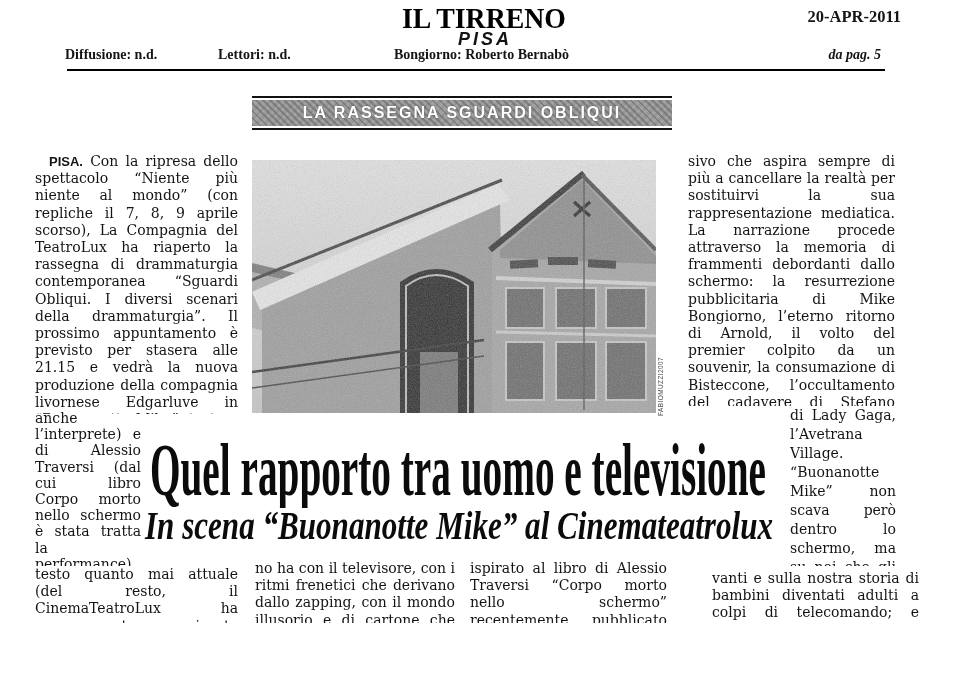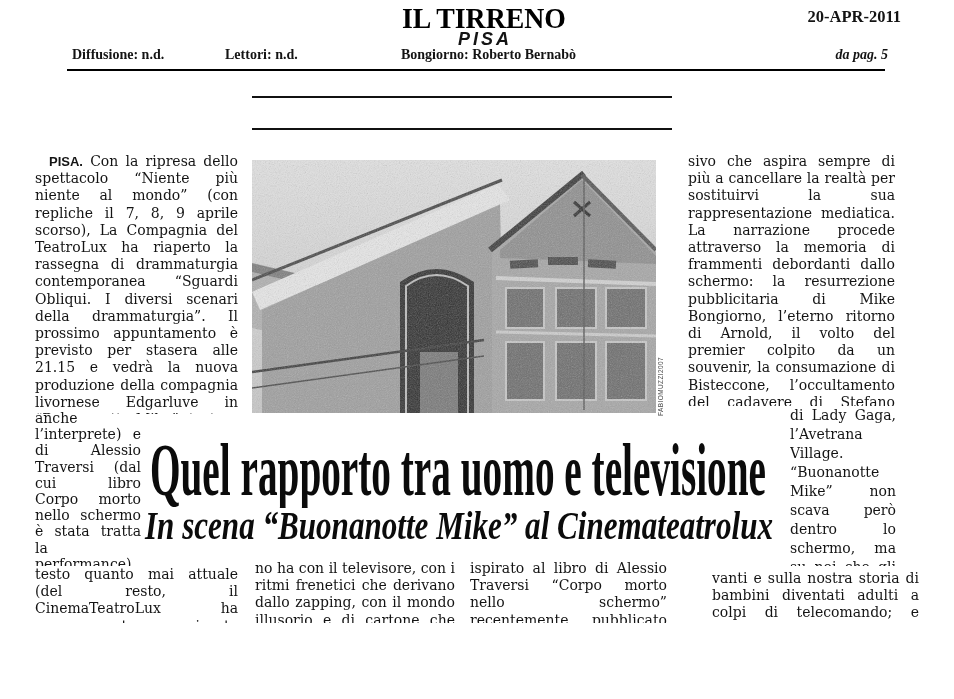--- a/index.html
+++ b/index.html
@@ -6,21 +6,21 @@
   .page{position:relative;width:954px;height:623px;background:#fff;overflow:hidden;
         font-family:"DejaVu Serif",serif;color:#141414;}
   .abs{position:absolute;}
 
   
   .edition{left:395px;top:29px;width:180px;text-align:center;
            font-family:"Liberation Sans",sans-serif;font-weight:bold;
            font-size:18px;letter-spacing:3px;font-style:italic;}
   .date{left:795px;top:7px;width:106px;text-align:right;
         font-weight:bold;font-size:16.5px;font-family:"Liberation Serif",serif;}
-  .meta{top:47px;font-weight:bold;font-size:14px;font-family:"Liberation Serif",serif;white-space:nowrap;margin-left:7px;}
+  .meta{top:47px;font-weight:bold;font-size:14px;font-family:"Liberation Serif",serif;white-space:nowrap;}
   .m1{left:65px;} .m2{left:218px;} .m3{left:394px;}
   .m4{left:780px;width:101px;text-align:right;font-style:italic;}
   .rule{left:67px;top:69px;width:818px;height:2px;background:#000;}
 
   
   .banner-rule{left:252px;width:420px;height:2px;background:#111;}
   .banner{left:252px;top:100px;width:420px;height:26px;
           background:
             repeating-linear-gradient(45deg,rgba(90,90,90,.45) 0 2px,rgba(0,0,0,0) 2px 5px),
             repeating-linear-gradient(-45deg,rgba(140,140,140,.5) 0 3px,rgba(0,0,0,0) 3px 6px),
@@ -65,20 +65,23 @@
   <div class="abs edition">PISA</div>
   <div class="abs date">20-APR-2011</div>
 
   <div class="abs meta m1">Diffusione: n.d.</div>
   <div class="abs meta m2">Lettori: n.d.</div>
   <div class="abs meta m3">Bongiorno: Roberto Bernabò</div>
   <div class="abs meta m4">da pag. 5</div>
   <div class="abs rule"></div>
 
   <div class="abs banner-rule" style="top:96px;"></div>
+  <div class="abs banner">
+    <span>LA RASSEGNA SGUARDI OBLIQUI</span>
+  </div>
   <div class="abs banner-rule" style="top:128px;"></div>
 
   <div class="abs col c1a">
     <p class="indent"><span class="lead">PISA.</span><span> Con la ripresa dello spettacolo “Niente più niente al mondo” (con repliche il 7, 8, 9 aprile scorso), La Compagnia del TeatroLux ha riaperto la rassegna di drammaturgia contemporanea “Sguardi Obliqui. I diversi scenari della drammaturgia”. Il prossimo appuntamento è previsto per stasera alle 21.15 e vedrà la nuova produzione della compagnia livornese Edgarluve in “Buona notte Mike”, testo e regia di Marco Bruciati (che ne è</span></p>
   </div>
   <div class="abs col c1b">
     <p>anche l’interprete) e di Alessio Traversi (dal cui libro Corpo morto nello schermo è stata tratta la performance). Un</p>
   </div>
   <div class="abs col c1c">
     <p>testo quanto mai attuale (del resto, il CinemaTeatroLux ha sempre avuto una spiccata attenzione per la contemporaneità), che affronta la problematica questione del rapporto che l’uomo moder-</p>

